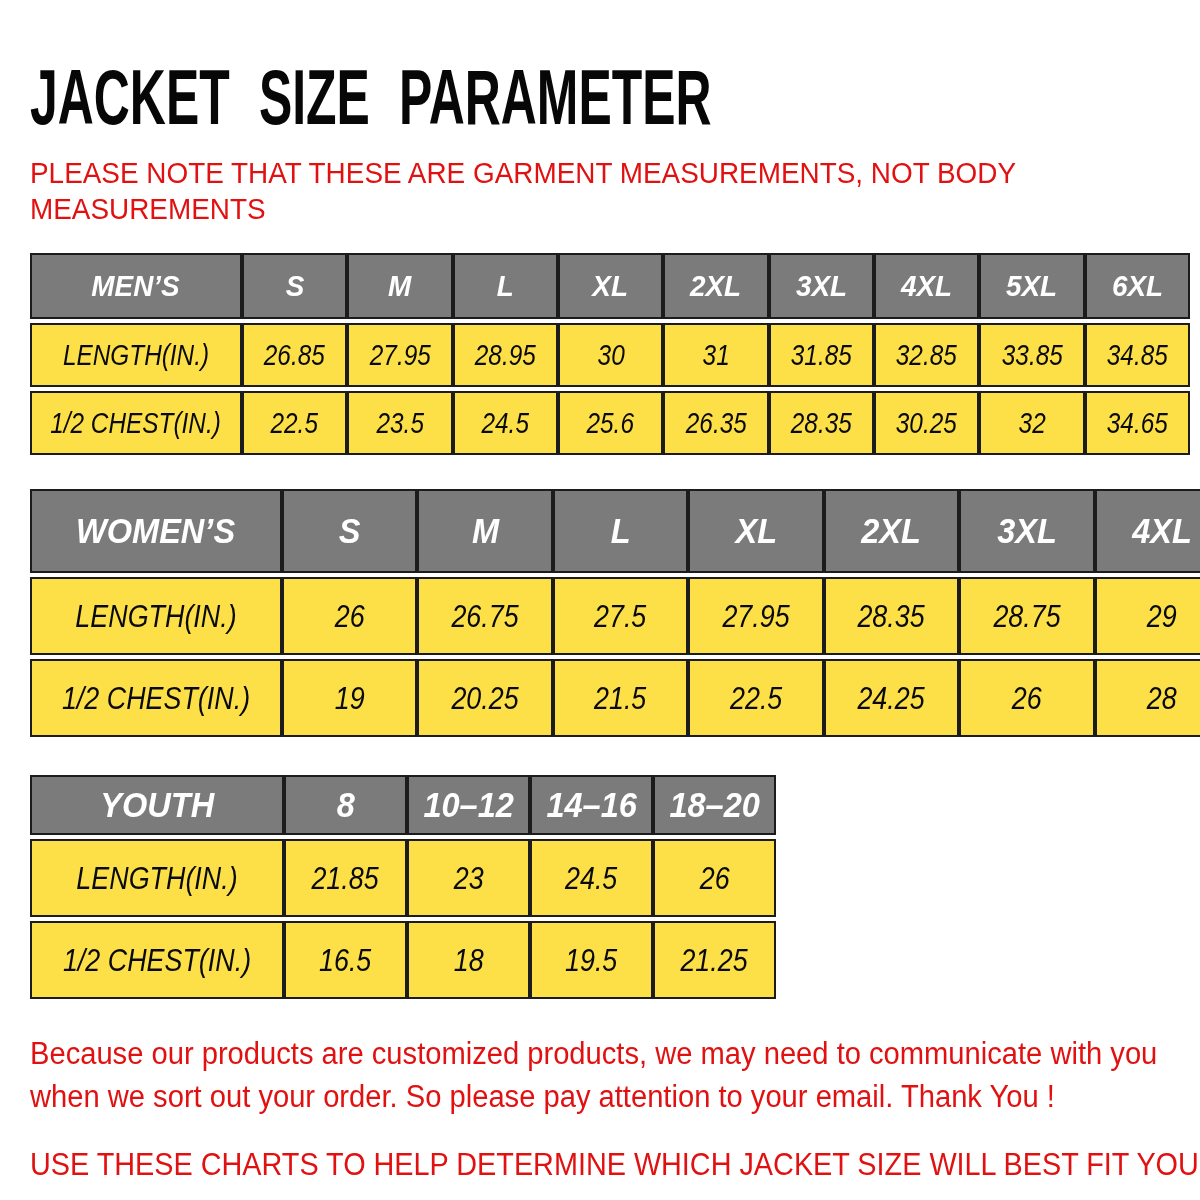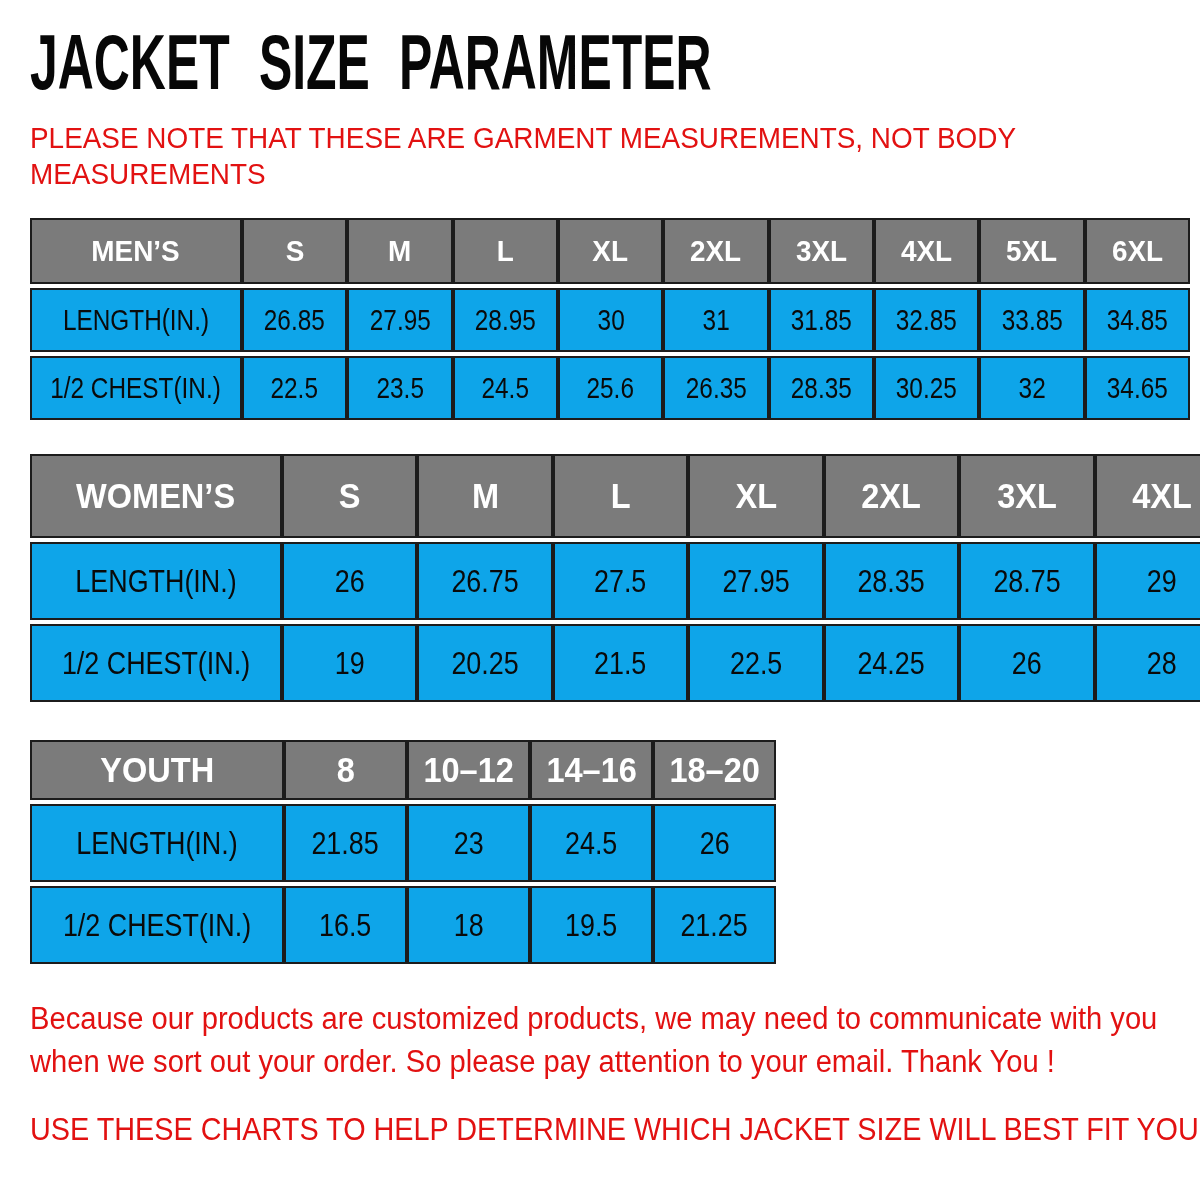--- a/index.html
+++ b/index.html
@@ -7,45 +7,45 @@
     --gray:#7b7b7b;
     --border:#1c1c1c;
     --ink:#0a0a0a;
   }
   *{box-sizing:border-box;}
   body{margin:0;background:#ffffff;}
   .page{
     width:1200px;height:1200px;background:#ffffff;overflow:hidden;
     font-family:"Liberation Sans","DejaVu Sans",sans-serif;color:var(--ink);
   }
-  .inner{padding:20px 30px 0 30px;}
+  .inner{padding:20px 30px 0 30px;margin-top:35px;}
 
   h1.title{
     margin:0;height:84px;line-height:84px;
     font-size:78px;font-weight:700;color:#070707;white-space:nowrap;
     transform:scaleX(0.64);transform-origin:left center;
     word-spacing:24px;letter-spacing:0;
   }
 
   .note{
     margin:16px 0 0 0;
     font-size:30px;font-weight:400;color:var(--red);
     line-height:1.2;white-space:nowrap;
     transform:scaleX(0.93);transform-origin:left top;
   }
 
   table.tbl{
-    border-collapse:separate;border-spacing:0 4px;table-layout:fixed;
+    border-collapse:separate;border-spacing:0 4px;table-layout:fixed;font-style:italic;
   }
   .tbl th,.tbl td{
     border:2px solid var(--border);
     text-align:center;vertical-align:middle;padding:0;overflow:hidden;
   }
   .tbl th{background:var(--gray);color:#ffffff;font-weight:700;}
-  .tbl td{background:#0ea5e9;color:var(--ink);font-weight:400;}
+  .tbl td{background:#fde047;color:var(--ink);font-weight:400;}
 
   .tbl-men{width:1160px;margin-top:22px;}
   .tbl-men th{height:66px;font-size:30px;}
   .tbl-men td{height:64px;font-size:29px;}
   .tbl-men th:first-child{width:212px;}
 
   .tbl-women{width:1200px;margin-top:26px;}
   .tbl-women th{height:84px;font-size:35px;}
   .tbl-women td{height:78px;font-size:32px;}
   .tbl-women th:first-child{width:252px;}

